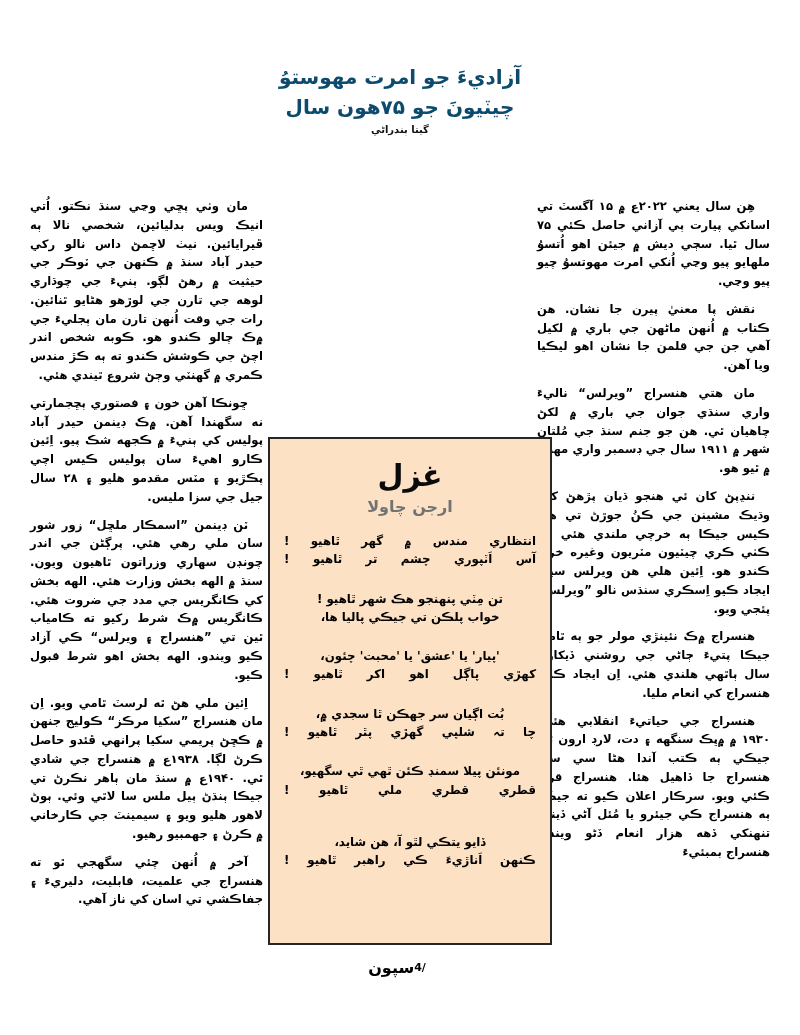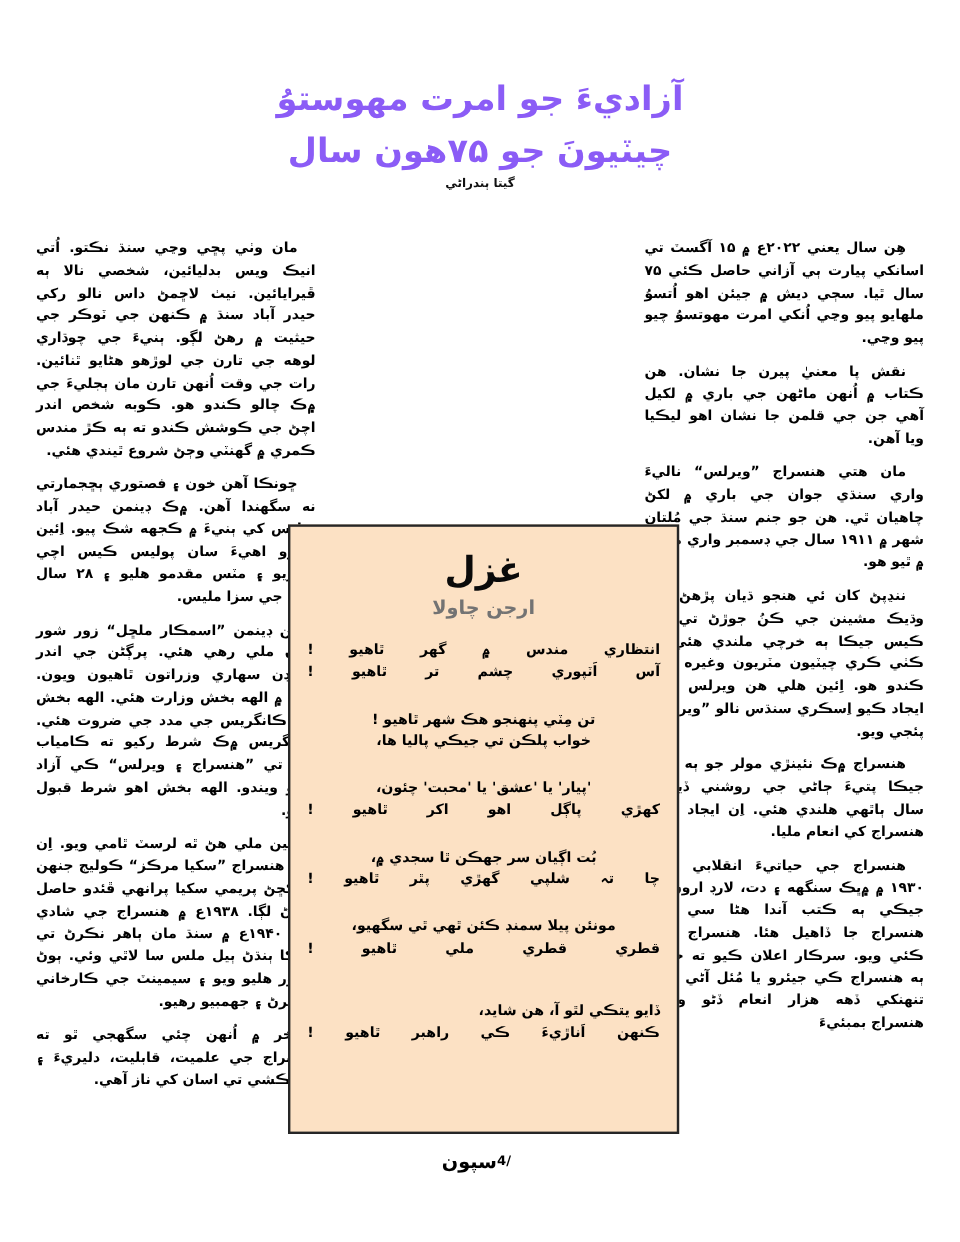--- a/index.html
+++ b/index.html
@@ -24,26 +24,26 @@
 
   
   .masthead {
     position: absolute;
     top: 62px;
     left: 0;
     right: 0;
     text-align: center;
   }
   .headline {
-    font-size: 28px;
+    font-size: 20px;
     font-weight: bold;
     line-height: 1.52;
     letter-spacing: 0.2px;
     direction: rtl;
-    color: #8b5cf6;
+    color: #0c4a6e;
   }
   .headline .ln {
     display: block;
   }
   .byline {
     margin-top: 1px;
     font-size: 10px;
     font-weight: bold;
     direction: rtl;
     color: #111111;
@@ -73,23 +73,23 @@
   .col.left  { left: 0; }
 
   .col p {
     margin: 0 0 9px 0;
     text-indent: 15px;
   }
 
   
   .poem-box {
     position: absolute;
-    left: 240px;
+    left: 268px;
     top: 437px;
-    width: 326px;
+    width: 284px;
     height: 508px;
     box-sizing: border-box;
     background: #fce1c4;
     border: 2.5px solid #262626;
     direction: rtl;
     padding: 16px 14px 12px 14px;
   }
   .poem-title {
     text-align: center;
     font-size: 30px;
@@ -238,21 +238,21 @@
           </div>
           <div class="line">
             <span>قطري</span>
             <span>قطري</span>
             <span>ملي</span>
             <span>ٿاهيو</span>
             <span>!</span>
           </div>
         </div>
         <div class="couplet">
-          <div class="line" style="justify-content: flex-start; margin-top: 34px;">
+          <div class="line" style="justify-content: center; margin-top: 34px;">
             <span>ڏايو يتڪي لٿو آ، هن شايد،</span>
           </div>
           <div class="line">
             <span>ڪنهن</span>
             <span>اَناڙيءَ</span>
             <span>ڪي</span>
             <span>راهبر</span>
             <span>ٿاهيو</span>
             <span>!</span>
           </div>

